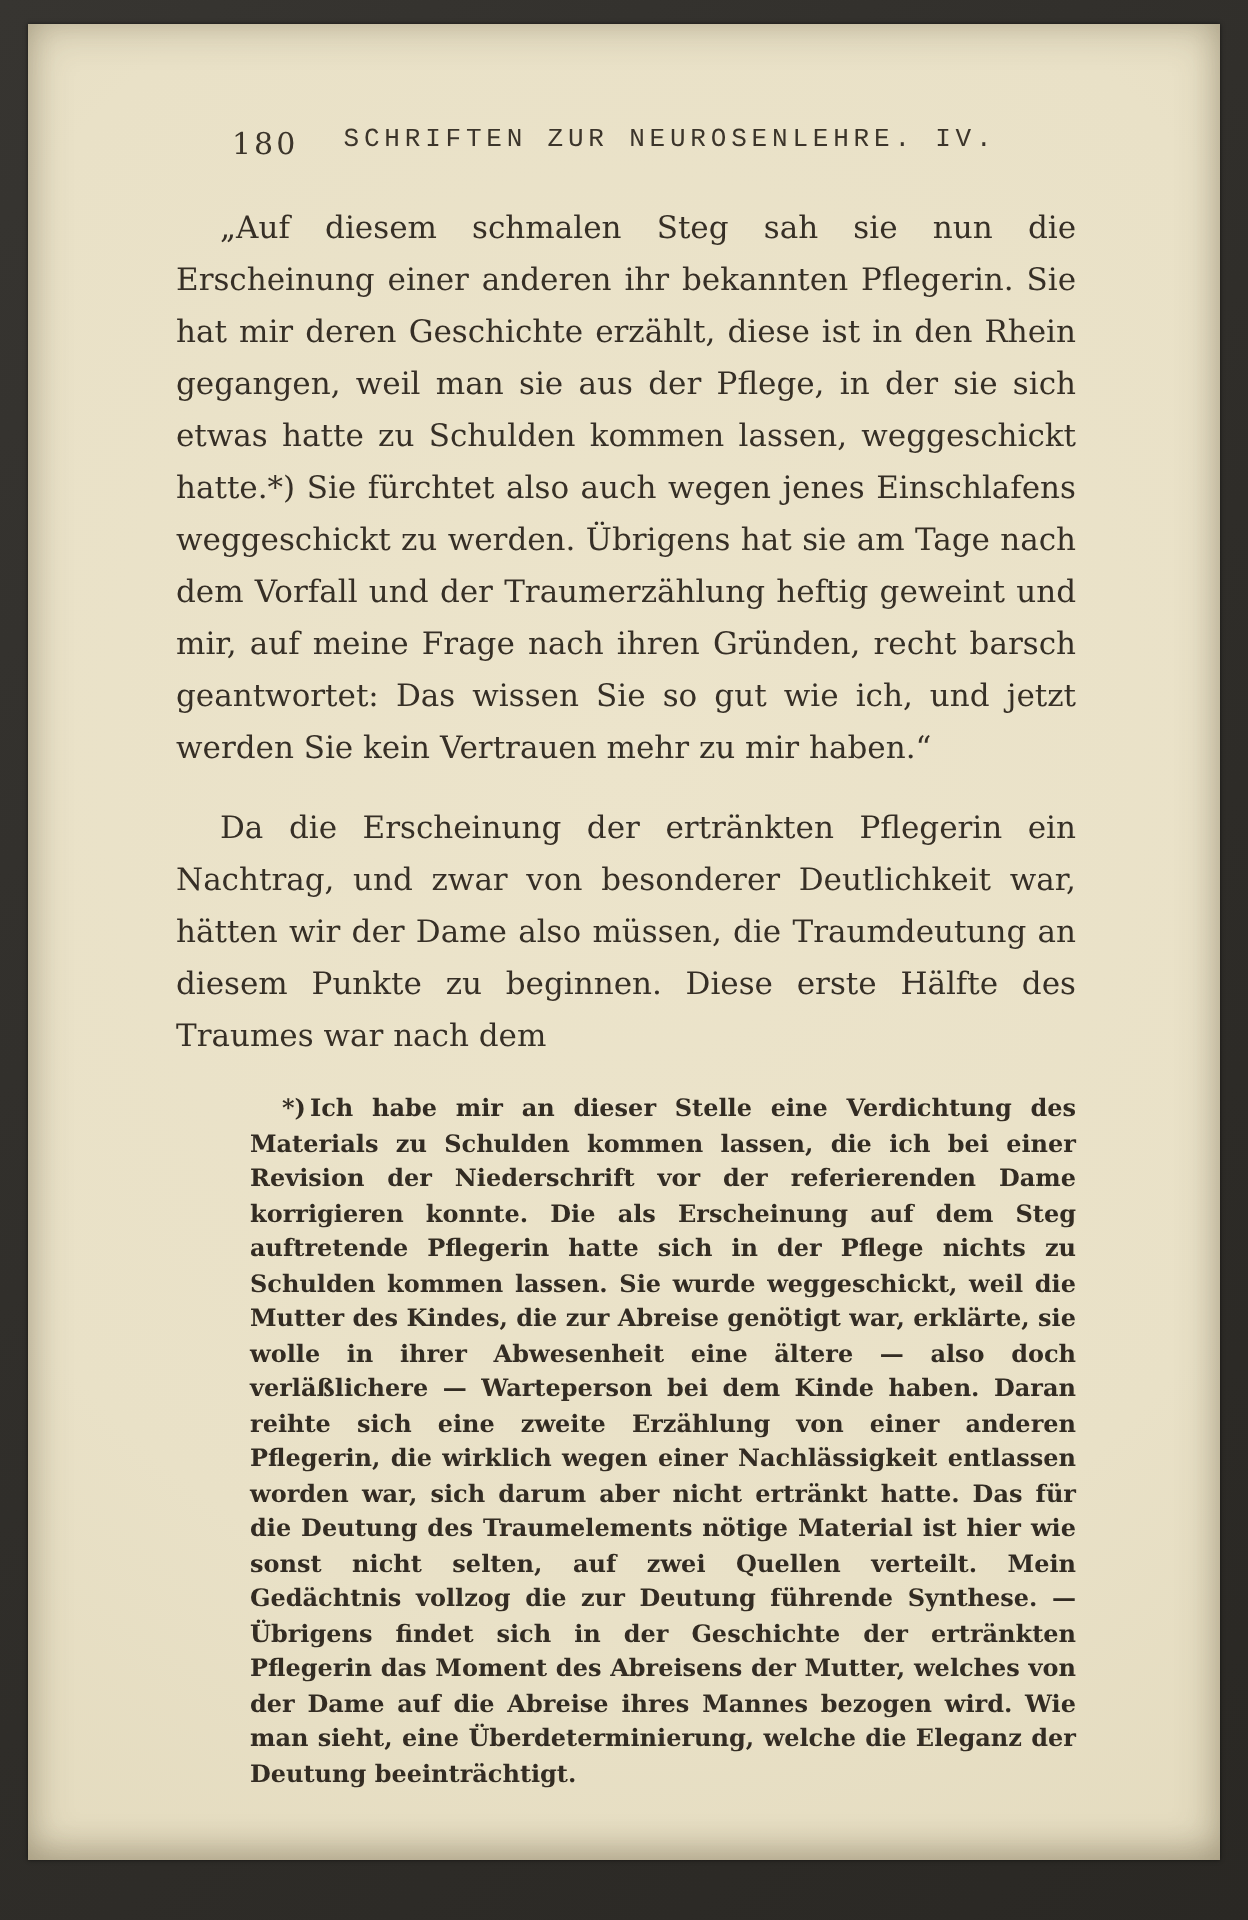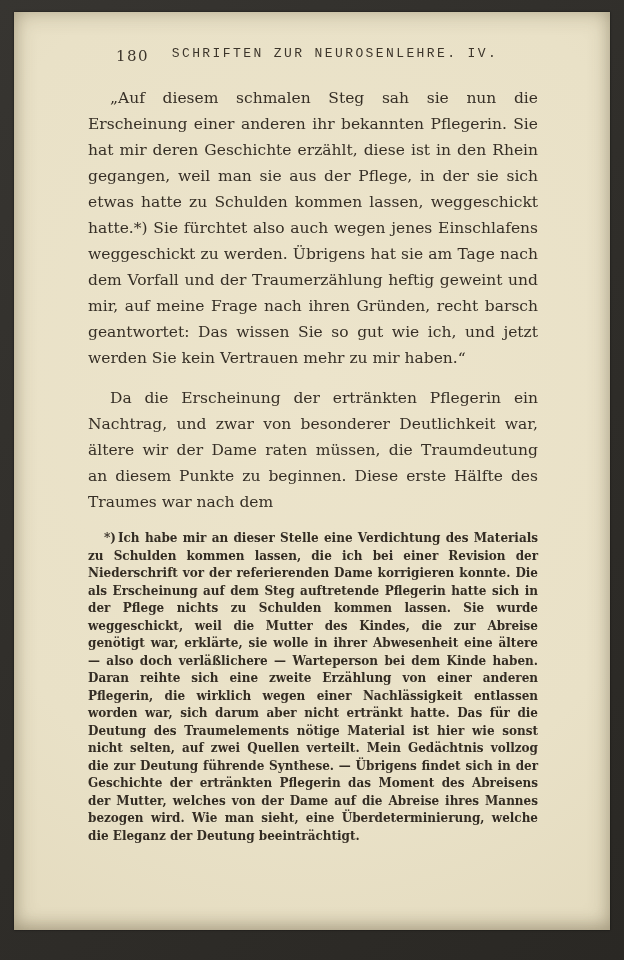--- a/index.html
+++ b/index.html
@@ -29,21 +29,21 @@
       0 0 2px rgba(0,0,0,0.6);
   }
   .content {
     position: absolute;
     left: 74px;
     right: 72px;
     top: 0;
   }
   .running-head {
     position: relative;
-    margin-top: 34px;
+    margin-top: 50px;
     height: 22px;
     color: #3c352b;
   }
   .page-number {
     position: absolute;
     left: 28px;
     top: 1px;
     font-size: 15px;
     letter-spacing: 1.5px;
   }
@@ -66,41 +66,42 @@
   .para { margin: 0; }
   .para + .para { margin-top: 14px; }
   .para.indent { text-indent: 22px; }
   .footnote {
     margin-top: 15px;
     color: #332c23;
     font-size: 12px;
     line-height: 17.5px;
     font-weight: bold;
     text-align: justify;
+    margin-left: 37px;
   }
   .footnote p {
     margin: 0;
     text-indent: 16px;
   }
   .fn-marker { padding-right: 2px; }
 </style>
 </head>
 <body>
 
 <div class="paper">
   <div class="content">
 
     <div class="running-head">
       <span class="page-number">180</span>
       <span class="head-title">SCHRIFTEN ZUR NEUROSENLEHRE. IV.</span>
     </div>
 
     <div class="body-text">
         <p class="para indent">„Auf diesem schmalen Steg sah sie nun die Erscheinung einer anderen ihr bekannten Pflegerin. Sie hat mir deren Geschichte erzählt, diese ist in den Rhein gegangen, weil man sie aus der Pflege, in der sie sich etwas hatte zu Schulden kommen lassen, weggeschickt hatte.*) Sie fürchtet also auch wegen jenes Einschlafens weggeschickt zu werden. Übrigens hat sie am Tage nach dem Vorfall und der Traumerzählung heftig geweint und mir, auf meine Frage nach ihren Gründen, recht barsch geantwortet: Das wissen Sie so gut wie ich, und jetzt werden Sie kein Vertrauen mehr zu mir haben.“</p>
-        <p class="para indent">Da die Erscheinung der ertränkten Pflegerin ein Nachtrag, und zwar von besonderer Deutlichkeit war, ältere wir der Dame raten müssen, die Traumdeutung an diesem Punkte zu beginnen. Diese erste Hälfte des Traumes war nach dem</p>
+        <p class="para indent">Da die Erscheinung der ertränkten Pflegerin ein Nachtrag, und zwar von besonderer Deutlichkeit war, hätten wir der Dame also müssen, die Traumdeutung an diesem Punkte zu beginnen. Diese erste Hälfte des Traumes war nach dem</p>
       </div>
 
     <div class="footnote">
       <p><span class="fn-marker">*)</span><span>Ich habe mir an dieser Stelle eine Verdichtung des Materials zu Schulden kommen lassen, die ich bei einer Revision der Niederschrift vor der referierenden Dame korrigieren konnte. Die als Erscheinung auf dem Steg auftretende Pflegerin hatte sich in der Pflege nichts zu Schulden kommen lassen. Sie wurde weggeschickt, weil die Mutter des Kindes, die zur Abreise genötigt war, erklärte, sie wolle in ihrer Abwesenheit eine ältere — also doch verläßlichere — Warteperson bei dem Kinde haben. Daran reihte sich eine zweite Erzählung von einer anderen Pflegerin, die wirklich wegen einer Nachlässigkeit entlassen worden war, sich darum aber nicht ertränkt hatte. Das für die Deutung des Traumelements nötige Material ist hier wie sonst nicht selten, auf zwei Quellen verteilt. Mein Gedächtnis vollzog die zur Deutung führende Synthese. — Übrigens findet sich in der Geschichte der ertränkten Pflegerin das Moment des Abreisens der Mutter, welches von der Dame auf die Abreise ihres Mannes bezogen wird. Wie man sieht, eine Überdeterminierung, welche die Eleganz der Deutung beeinträchtigt.</span></p>
     </div>
 
   </div>
 </div>
 
 </body></html>

